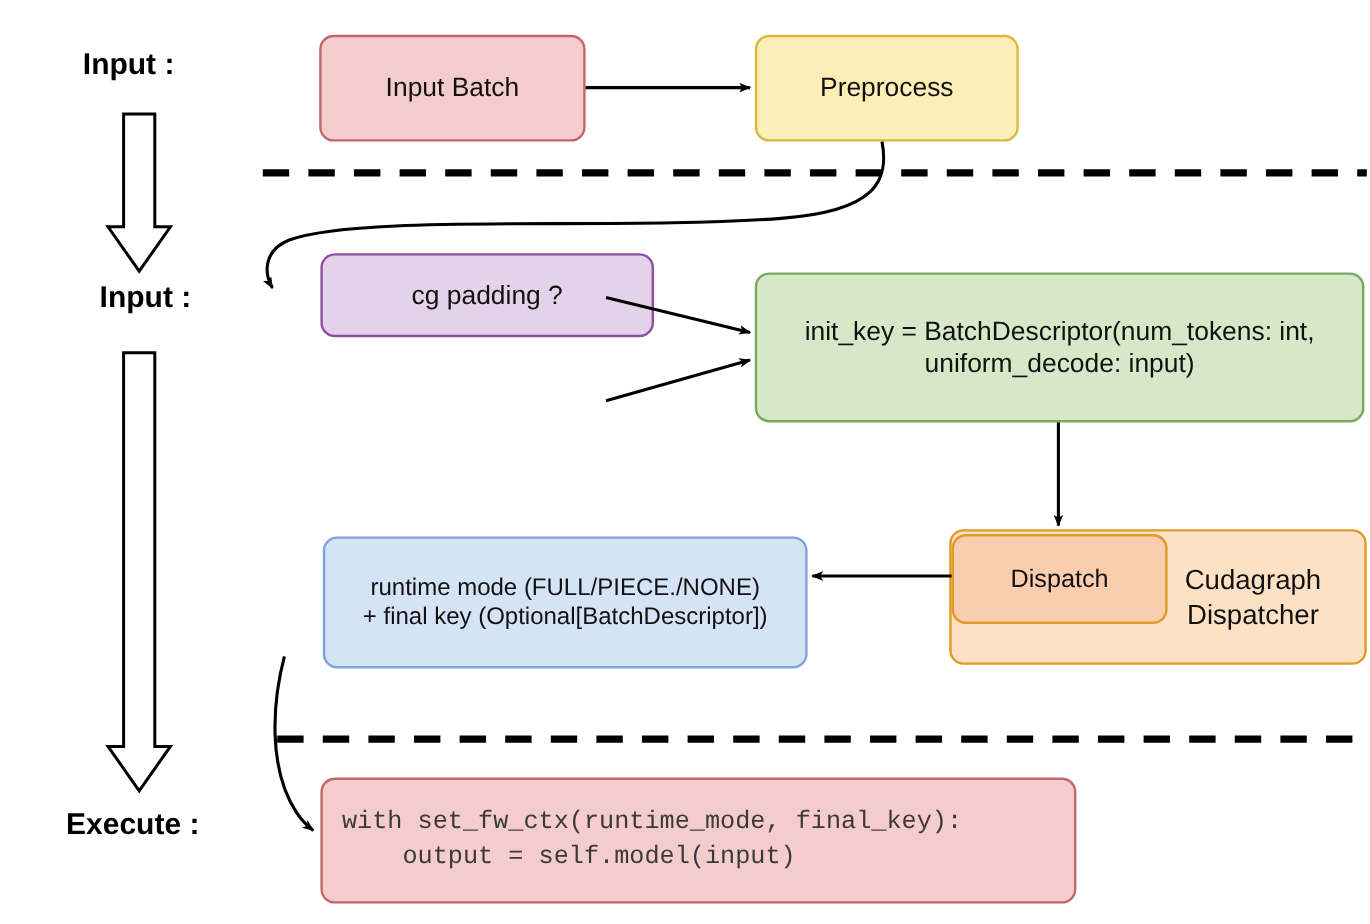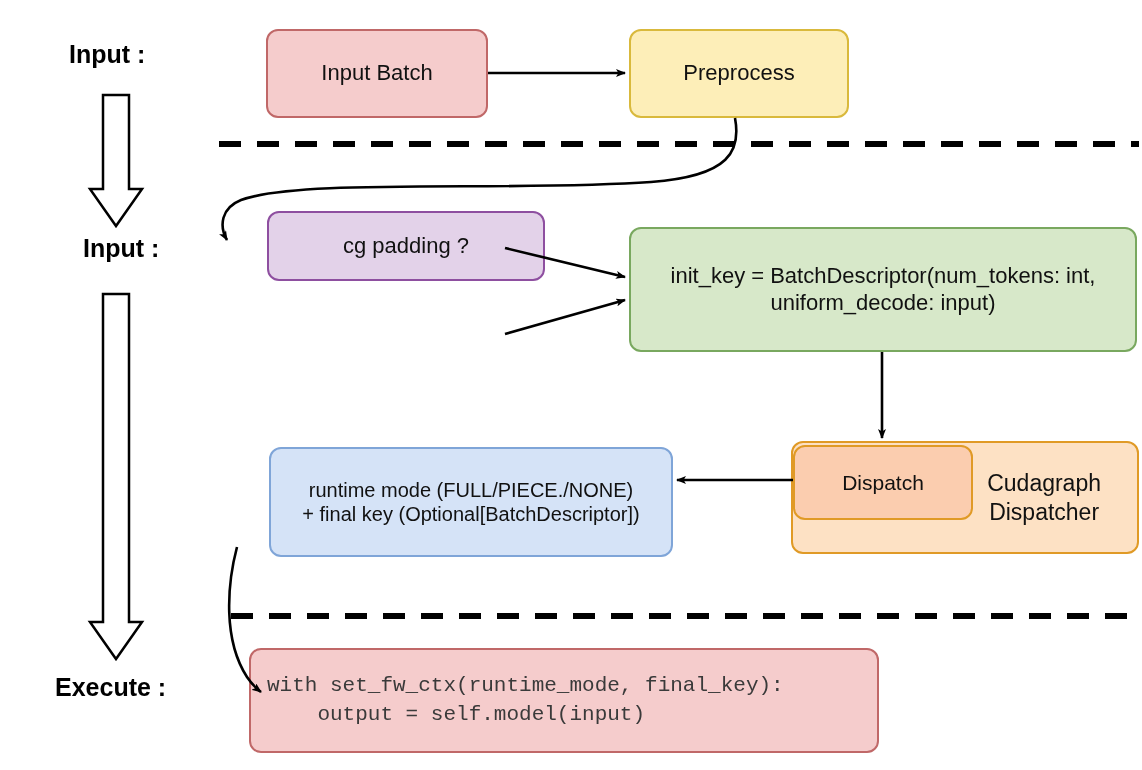--- a/index.html
+++ b/index.html
@@ -82,21 +82,21 @@
 uniform_decode: input)</div>
 
   <div class="node" style="left:750px; top:441px; width:348px; height:113px; background:#fde1c4; border-color:#e09a26; white-space:pre-line; font-size:23px; justify-content:flex-end; padding-right:36px;">Cudagraph
 Dispatcher</div>
 
   <div class="node" style="left:752px; top:445px; width:180px; height:75px; background:#fbcdaf; border-color:#e09a26; font-size:21px;">Dispatch</div>
 
   <div class="node smalltext" style="left:228px; top:447px; width:404px; height:110px; background:#d5e3f7; border-color:#7fa5d8; white-space:pre-line;">runtime mode (FULL/PIECE./NONE)
 + final key (Optional[BatchDescriptor])</div>
 
-  <div class="node code" style="left:208px; top:648px; width:630px; height:105px; background:#f5cccc; border-color:#c06868;">with set_fw_ctx(runtime_mode, final_key):
+  <div class="node code" style="left:226px; top:648px; width:630px; height:105px; background:#f5cccc; border-color:#c06868;">with set_fw_ctx(runtime_mode, final_key):
     output = self.model(input)</div>
 
   <svg class="overlay" viewBox="0 0 1142 770">
     <defs>
       <marker id="arrowhead" markerWidth="10" markerHeight="8" refX="9" refY="4" orient="auto" markerUnits="userSpaceOnUse">
         <path d="M0,0 L10,4 L0,8 L2.4,4 Z" fill="#000000"></path>
       </marker>
       <marker id="arrowhead-big" markerWidth="14" markerHeight="11" refX="13" refY="5.5" orient="auto" markerUnits="userSpaceOnUse">
         <path d="M0,0 L14,5.5 L0,11 L3.4,5.5 Z" fill="#000000"></path>
       </marker>

